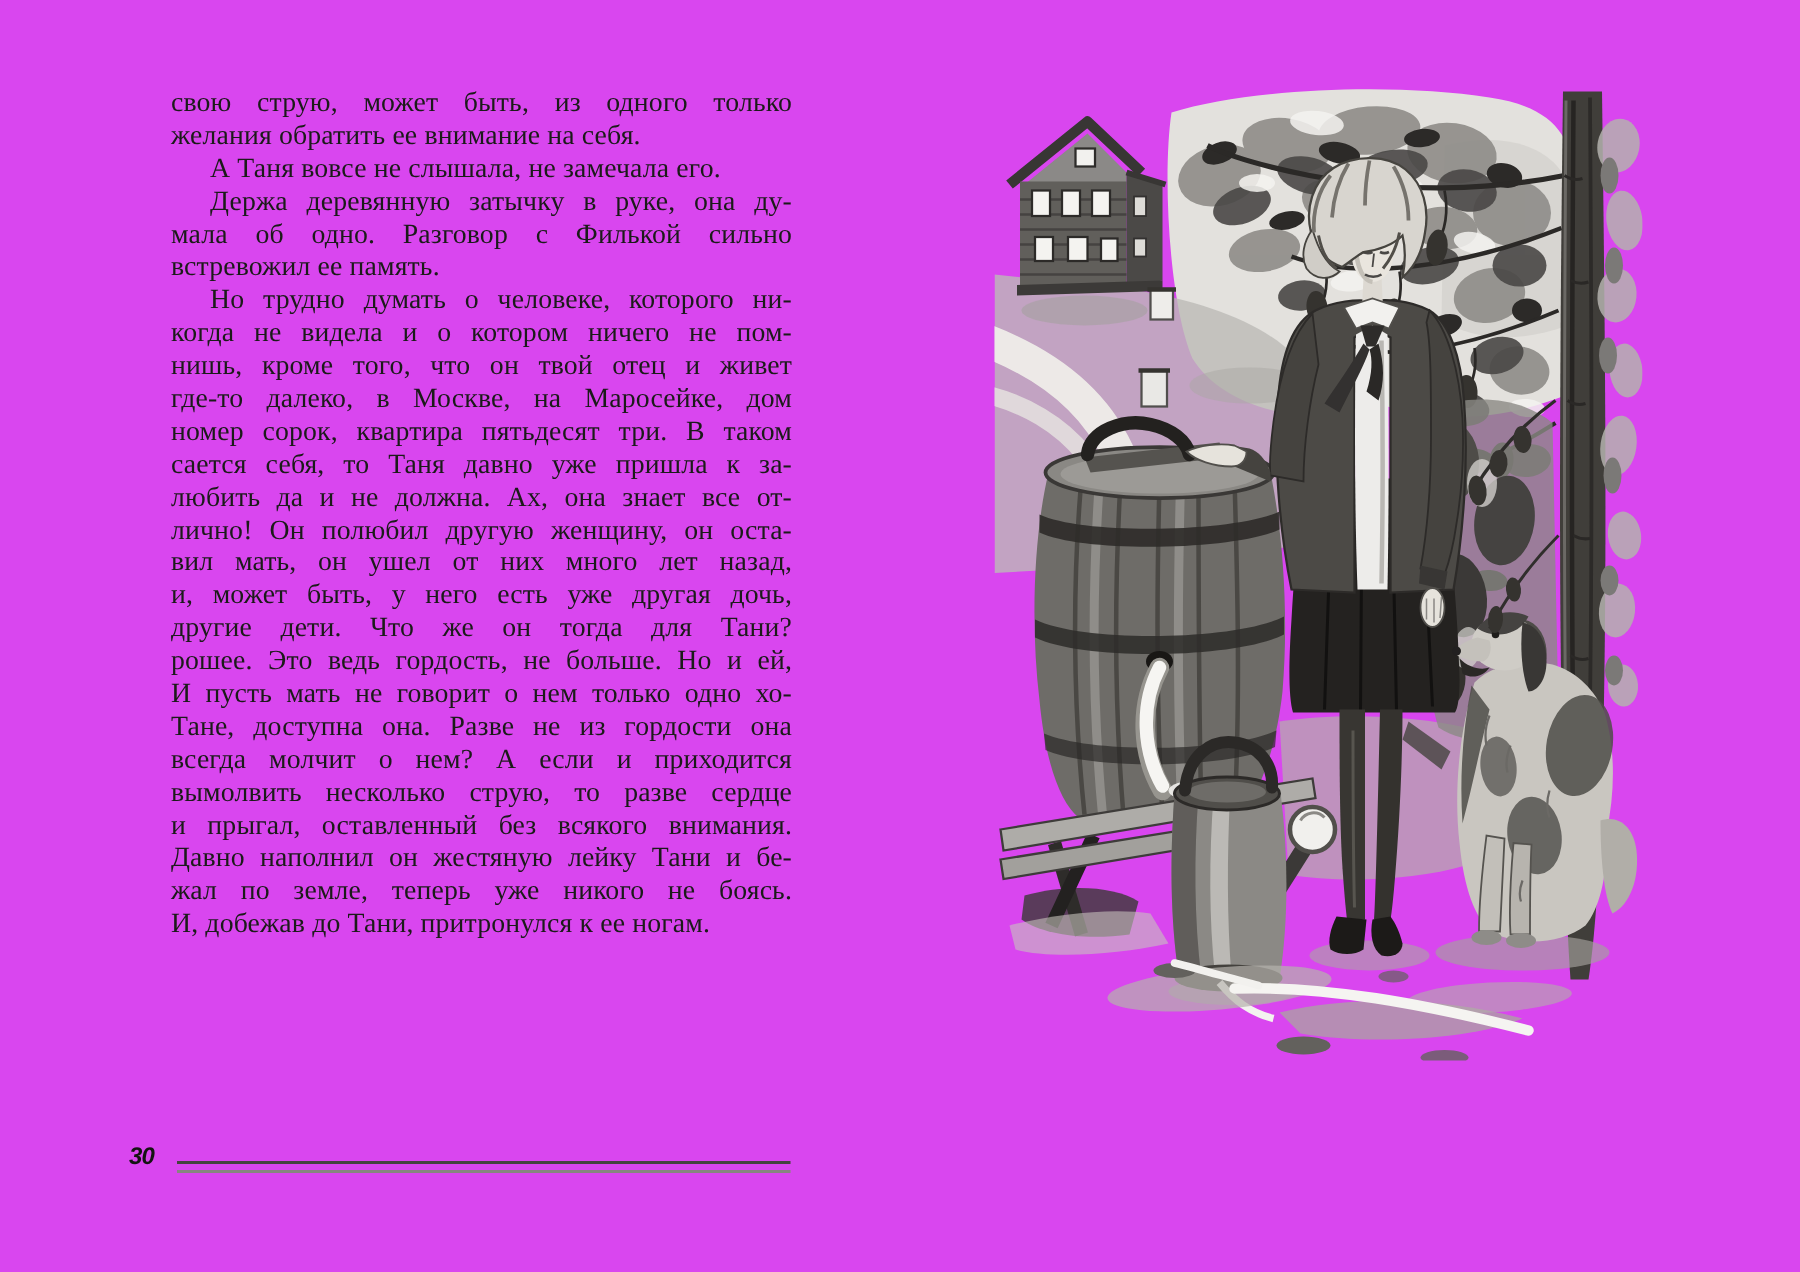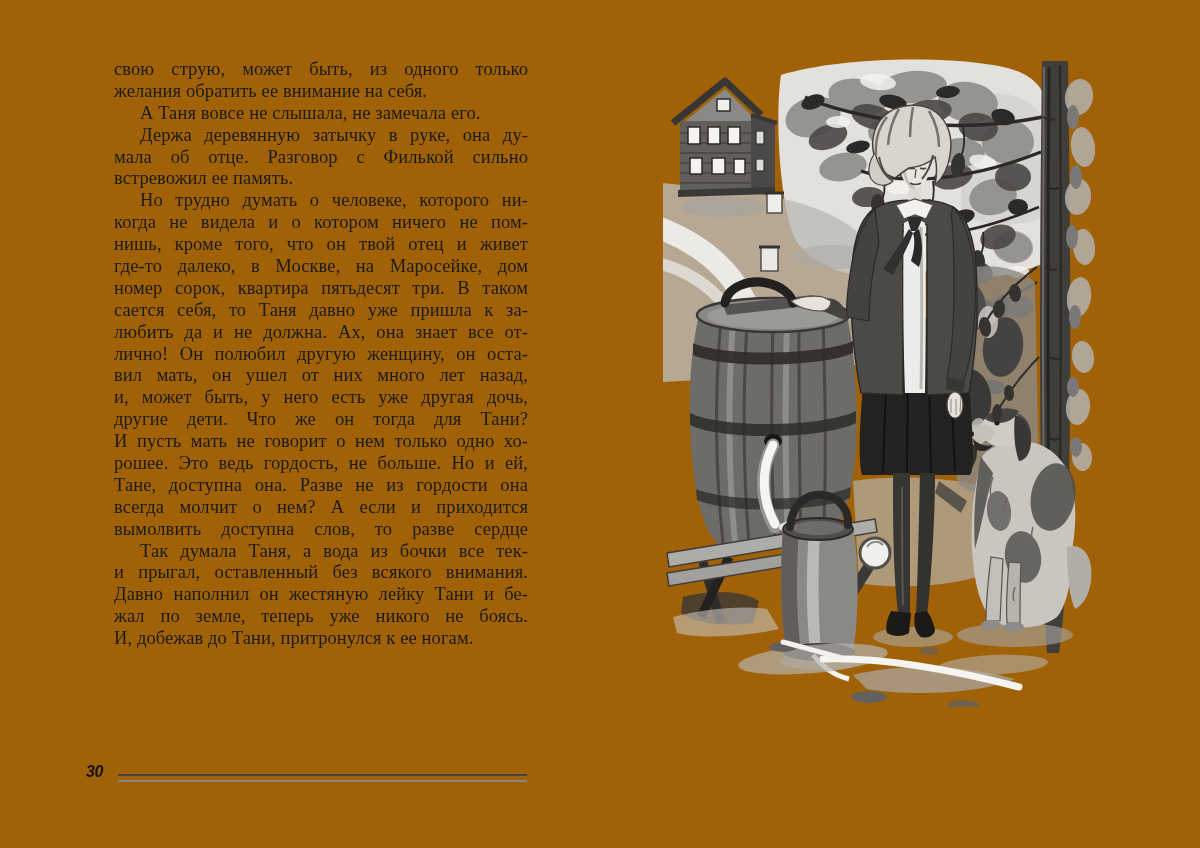--- a/index.html
+++ b/index.html
@@ -1,18 +1,18 @@
 <!DOCTYPE html>
 <html><head>
 <meta charset="utf-8">
 <style>
   html,body{margin:0;padding:0;}
   body{width:1200px;height:848px;background:#fcfcfb;overflow:hidden;
        font-family:"Liberation Serif",serif;}
-  .spread{position:relative;width:1200px;height:848px;background:#a16207;}
+  .spread{position:relative;width:1200px;height:848px;background:#d946ef;}
 
   
   .text-col{position:absolute;left:114px;top:59px;width:414px;color:#1b1b19;
             font-size:18.5px;letter-spacing:0.1px;}
   .line{height:21.9px;line-height:21.9px;white-space:normal;}
   .line.just{text-align:justify;text-align-last:justify;}
   .line.indent{text-indent:26px;}
 
   
   .pagenum{position:absolute;left:86px;top:763px;
@@ -28,39 +28,38 @@
 </head>
 <body>
 
 <div class="spread">
 
   <div class="text-col">
       <div class="line just">свою струю, может быть, из одного только</div>
       <div class="line">желания обратить ее внимание на себя.</div>
       <div class="line indent">А Таня вовсе не слышала, не замечала его.</div>
       <div class="line indent just">Держа деревянную затычку в руке, она ду-</div>
-      <div class="line just">мала об отце. Разговор с Филькой сильно</div>
+      <div class="line just">мала об одно. Разговор с Филькой сильно</div>
       <div class="line">встревожил ее память.</div>
       <div class="line indent just">Но трудно думать о человеке, которого ни-</div>
       <div class="line just">когда не видела и о котором ничего не пом-</div>
       <div class="line just">нишь, кроме того, что он твой отец и живет</div>
       <div class="line just">где-то далеко, в Москве, на Маросейке, дом</div>
       <div class="line just">номер сорок, квартира пятьдесят три. В таком</div>
       <div class="line just">сается себя, то Таня давно уже пришла к за-</div>
       <div class="line just">любить да и не должна. Ах, она знает все от-</div>
       <div class="line just">лично! Он полюбил другую женщину, он оста-</div>
       <div class="line just">вил мать, он ушел от них много лет назад,</div>
       <div class="line just">и, может быть, у него есть уже другая дочь,</div>
       <div class="line just">другие дети. Что же он тогда для Тани?</div>
+      <div class="line just">рошее. Это ведь гордость, не больше. Но и ей,</div>
       <div class="line just">И пусть мать не говорит о нем только одно хо-</div>
-      <div class="line just">рошее. Это ведь гордость, не больше. Но и ей,</div>
       <div class="line just">Тане, доступна она. Разве не из гордости она</div>
       <div class="line just">всегда молчит о нем? А если и приходится</div>
-      <div class="line just">вымолвить доступна слов, то разве сердце</div>
-      <div class="line indent just">Так думала Таня, а вода из бочки все тек-</div>
+      <div class="line just">вымолвить несколько струю, то разве сердце</div>
       <div class="line just">и прыгал, оставленный без всякого внимания.</div>
       <div class="line just">Давно наполнил он жестяную лейку Тани и бе-</div>
       <div class="line just">жал по земле, теперь уже никого не боясь.</div>
       <div class="line">И, добежав до Тани, притронулся к ее ногам.</div>
     </div>
 
   <span class="pagenum">30</span>
   <div class="rule"></div>
 
   <svg class="illo" viewBox="0 0 432 650" xmlns="http://www.w3.org/2000/svg">

